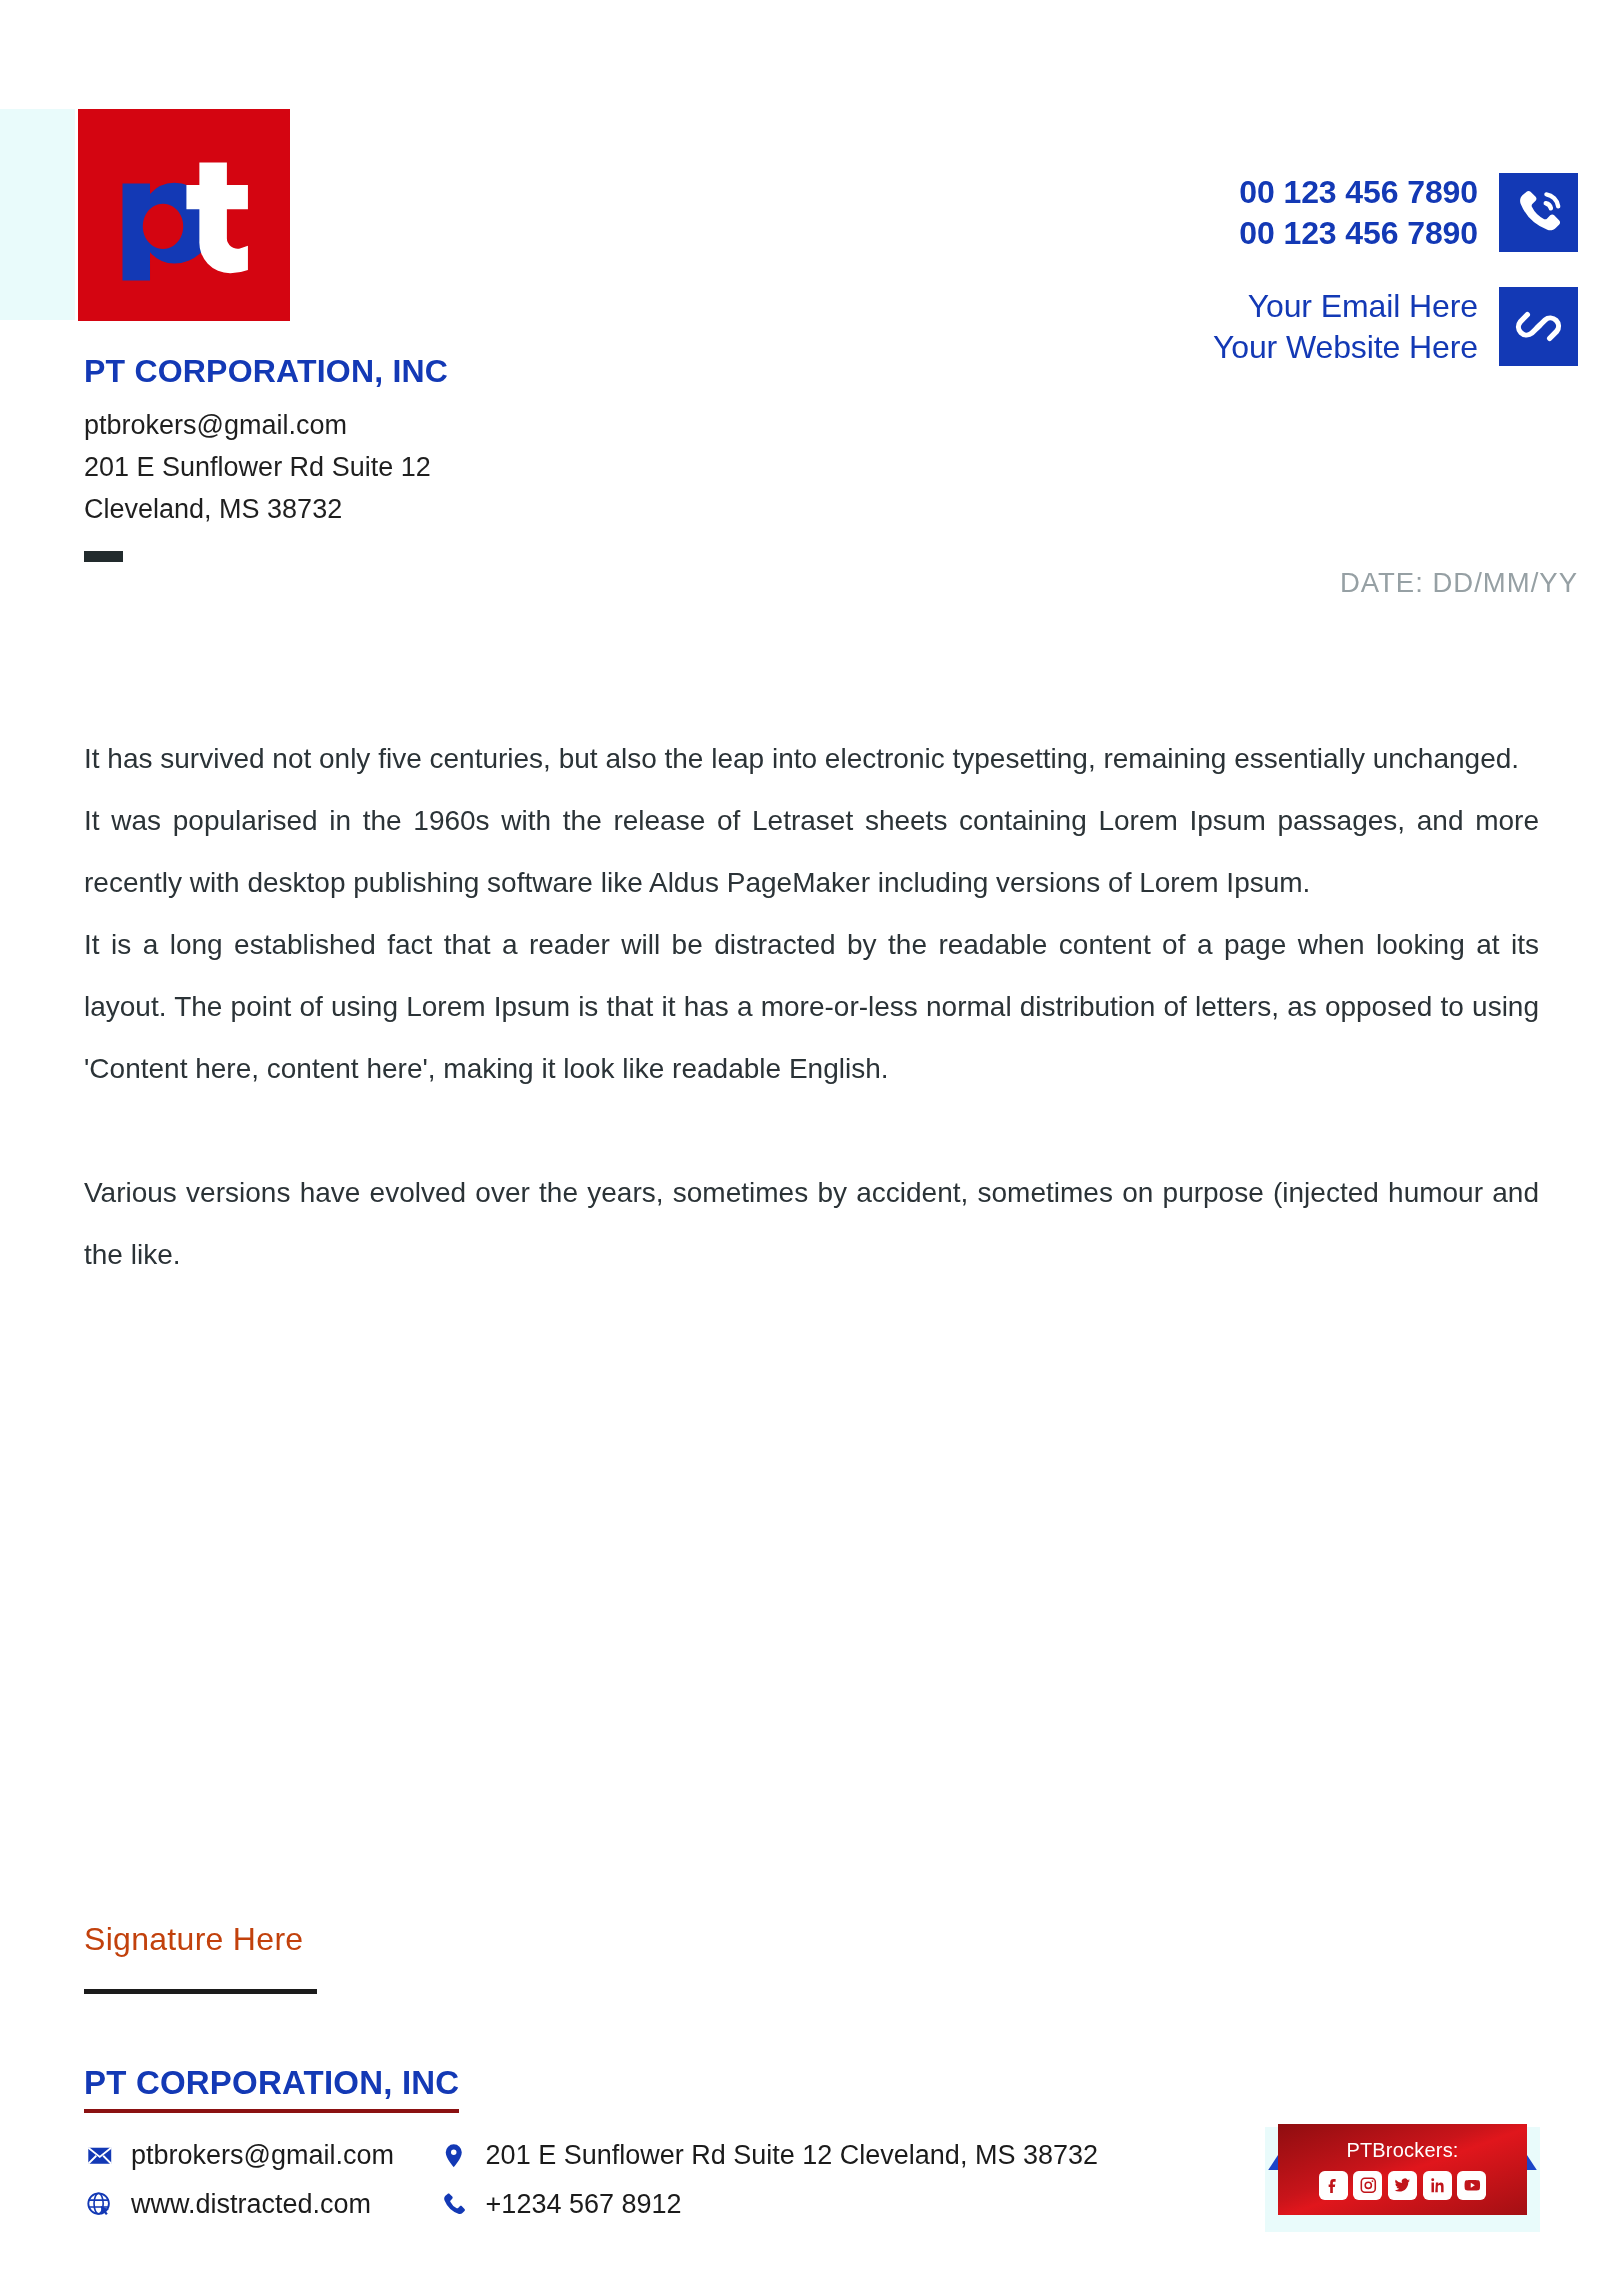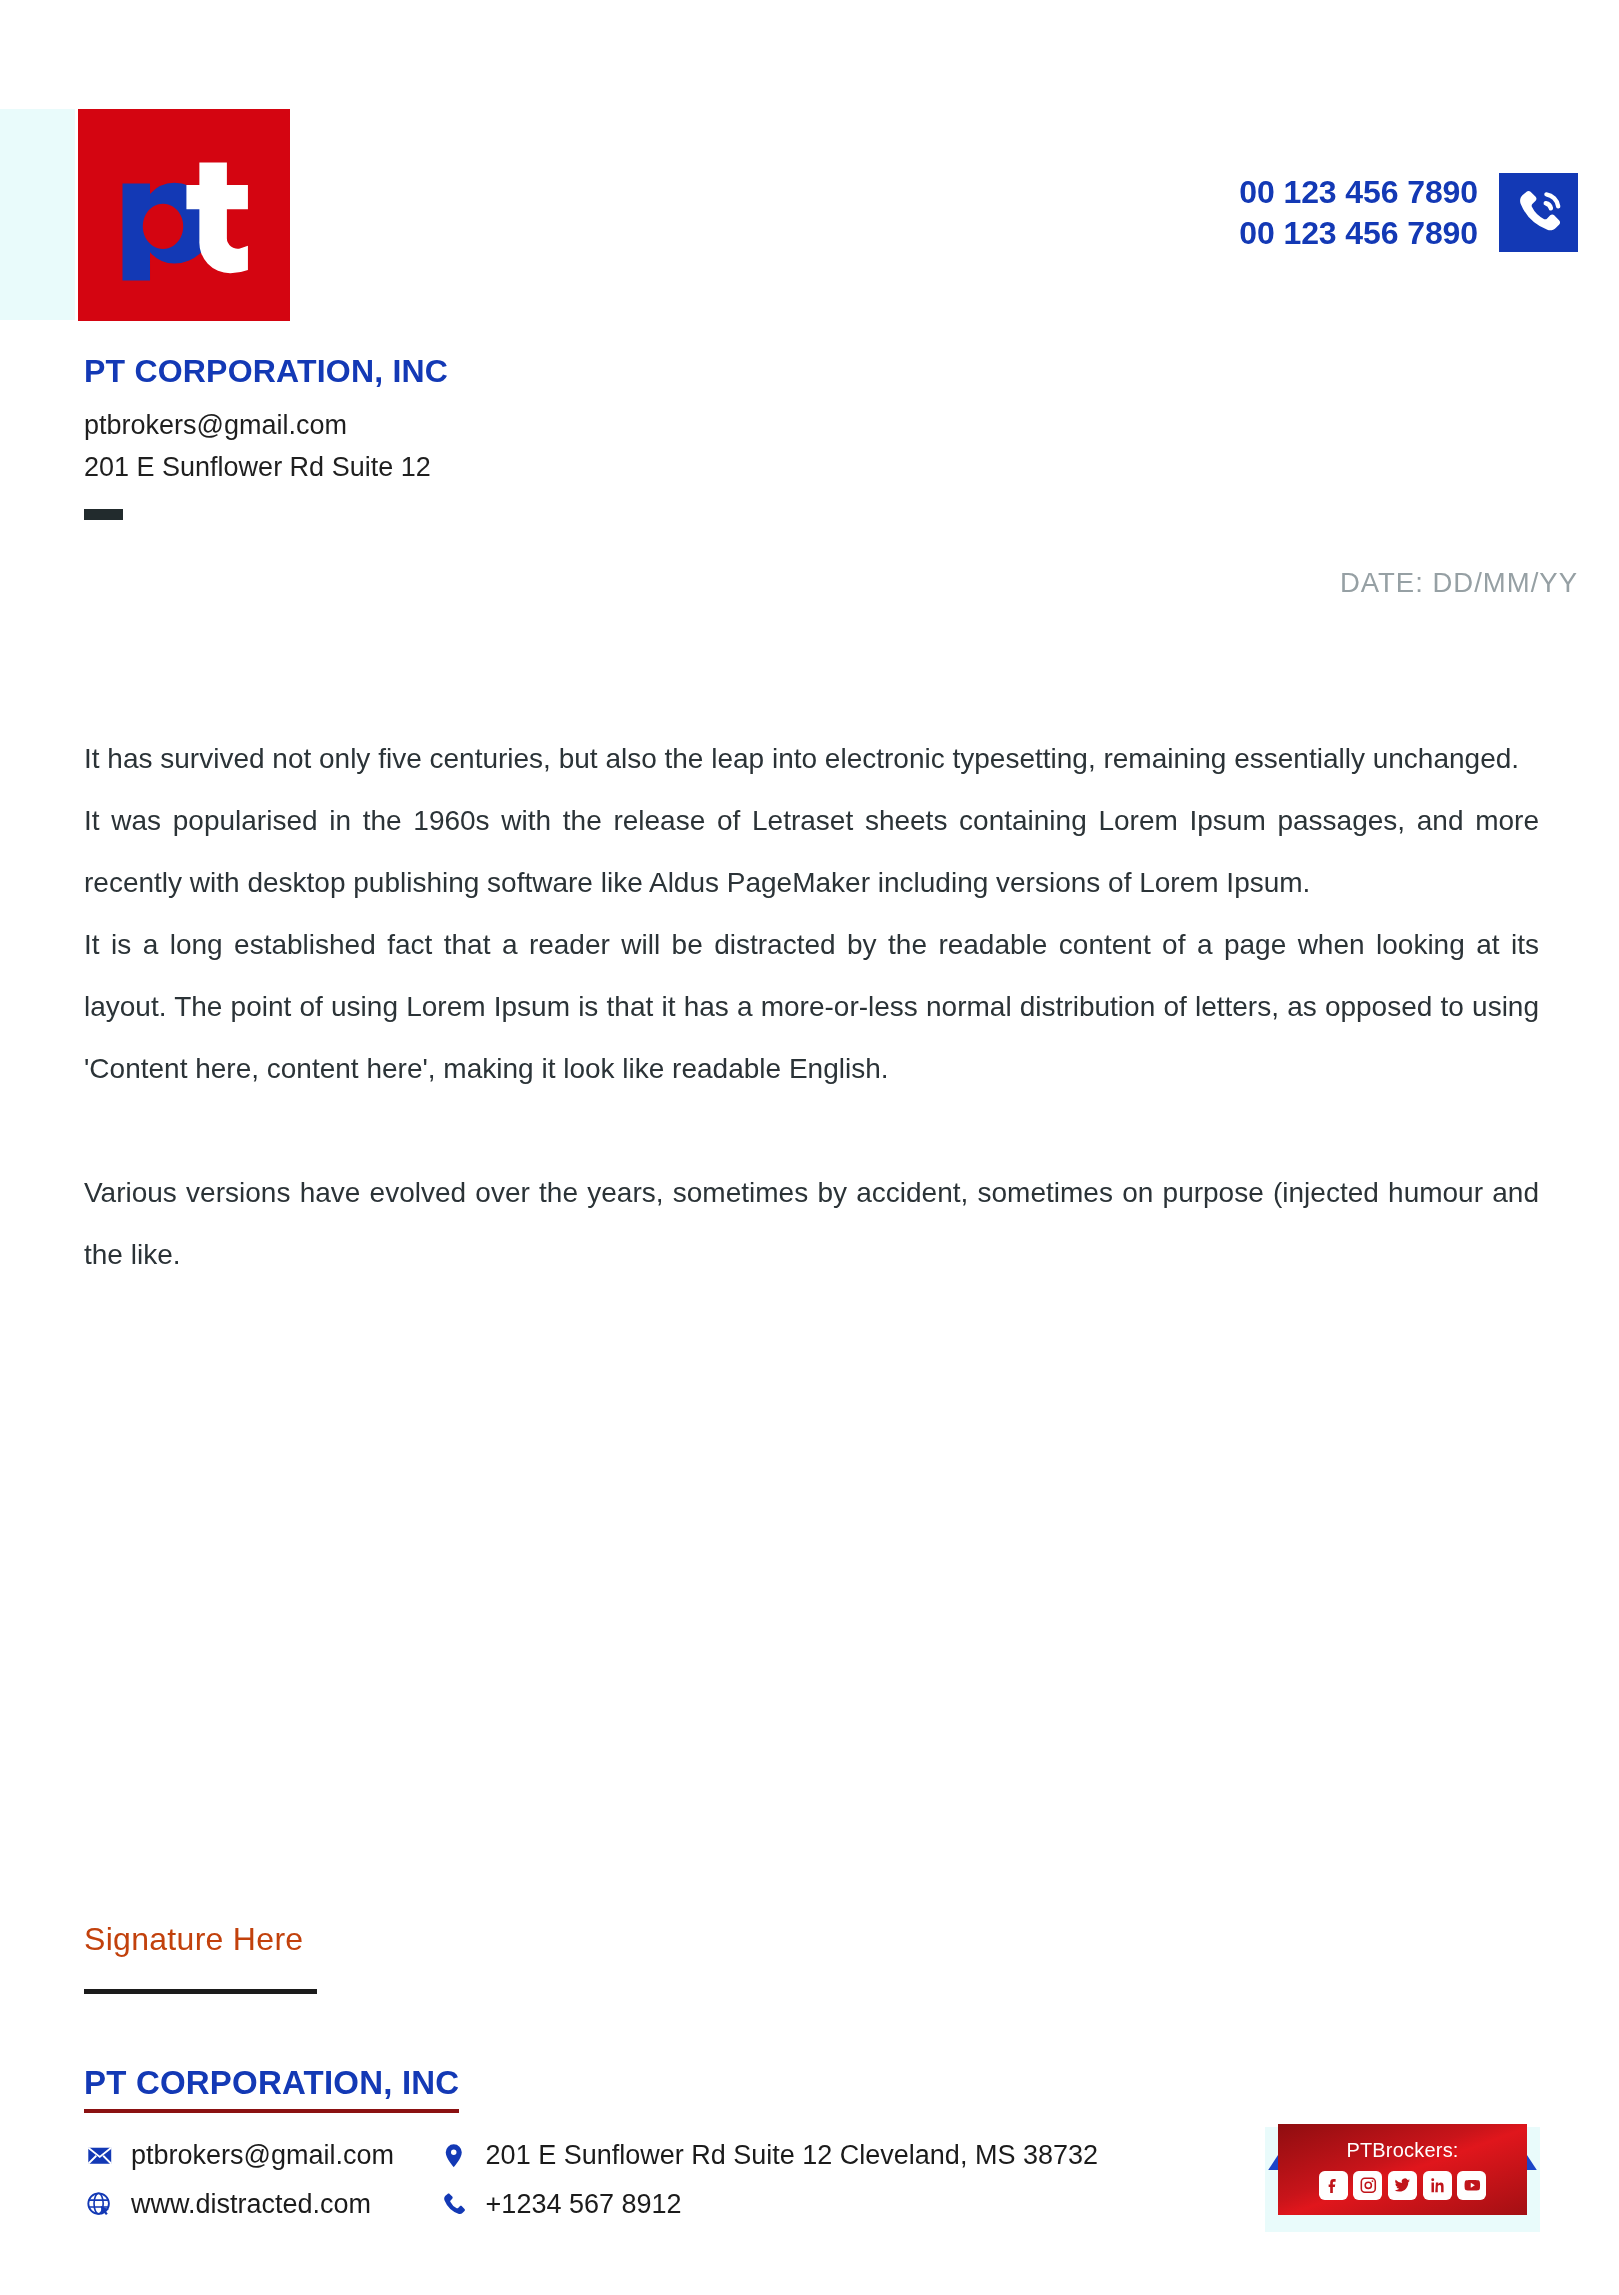--- a/index.html
+++ b/index.html
@@ -244,27 +244,40 @@
       </div>
       <div class="icon-sq">
         <svg viewBox="0 0 24 24" xmlns="http://www.w3.org/2000/svg">
           <path d="M6.6 2.6c.5-.5 1.3-.5 1.8 0l2.3 2.3c.5.5.5 1.3 0 1.8L9.2 8.2c-.3.3-.4.8-.2 1.2a12 12 0 0 0 5.6 5.6c.4.2.9.1 1.2-.2l1.5-1.5c.5-.5 1.3-.5 1.8 0l2.3 2.3c.5.5.5 1.3 0 1.8l-1.6 1.6c-1 1-2.5 1.3-3.8.8A21 21 0 0 1 3.9 8c-.5-1.3-.2-2.8.8-3.8z"></path>
           <path d="M14.6 3.6a1 1 0 0 1 1.1-.8 7.5 7.5 0 0 1 6.2 6.2 1 1 0 0 1-2 .3 5.5 5.5 0 0 0-4.5-4.6 1 1 0 0 1-.8-1.1z"></path>
           <path d="M14.3 7.6a1 1 0 0 1 1.2-.8 4 4 0 0 1 3.1 3.1 1 1 0 0 1-2 .4 2 2 0 0 0-1.5-1.5 1 1 0 0 1-.8-1.2z"></path>
         </svg>
       </div>
     </div>
 
+    <div class="contact-row">
+      <div class="contact-lines">
+        <div>Your Email Here</div>
+        <div>Your Website Here</div>
+      </div>
+      <div class="icon-sq">
+        <svg viewBox="0 0 24 24" xmlns="http://www.w3.org/2000/svg">
+          <path d="M10.6 13.4a1.2 1.2 0 0 0 1.7 0l3.6-3.6a2.5 2.5 0 0 1 3.5 3.5l-3.2 3.2a1.2 1.2 0 0 0 1.7 1.7l3.2-3.2a4.9 4.9 0 0 0-6.9-6.9l-3.6 3.6a1.2 1.2 0 0 0 0 1.7z"></path>
+          <path d="M13.4 10.6a1.2 1.2 0 0 0-1.7 0l-3.6 3.6a2.5 2.5 0 0 1-3.5-3.5l3.2-3.2A1.2 1.2 0 0 0 6.1 5.8l-3.2 3.2a4.9 4.9 0 0 0 6.9 6.9l3.6-3.6a1.2 1.2 0 0 0 0-1.7z"></path>
+        </svg>
+      </div>
+    </div>
 
   </div>
 
   <div class="sender">
     <div class="sender-name">PT CORPORATION, INC</div>
     <div class="sender-line">ptbrokers@gmail.com</div>
     <div class="sender-line">201 E Sunflower Rd Suite 12</div>
+    <div class="sender-line">Cleveland, MS 38732</div>
     <div class="sender-bar"></div>
   </div>
 
   <div class="date-line">DATE: DD/MM/YY</div>
 
   <div class="body-copy">
     <div class="spacer"></div>
     <div class="para last-free">It has survived not only five centuries, but also the leap into electronic typesetting, remaining essentially unchanged.</div>
     <div class="para last-free">It was popularised in the 1960s with the release of Letraset sheets containing Lorem Ipsum passages, and more recently with desktop publishing software like Aldus PageMaker including versions of Lorem Ipsum.</div>
     <div class="para last-free">It is a long established fact that a reader will be distracted by the readable content of a page when looking at its layout. The point of using Lorem Ipsum is that it has a more-or-less normal distribution of letters, as opposed to using 'Content here, content here', making it look like readable English.</div>

